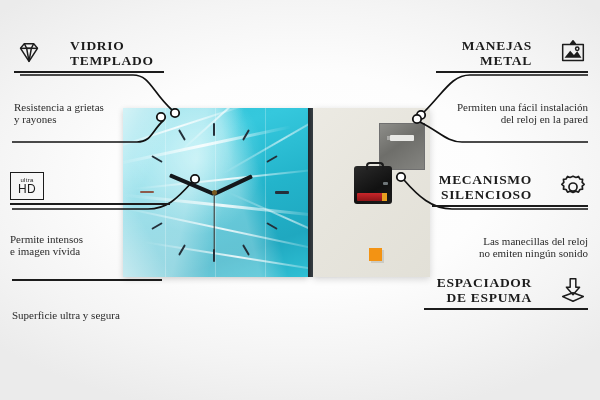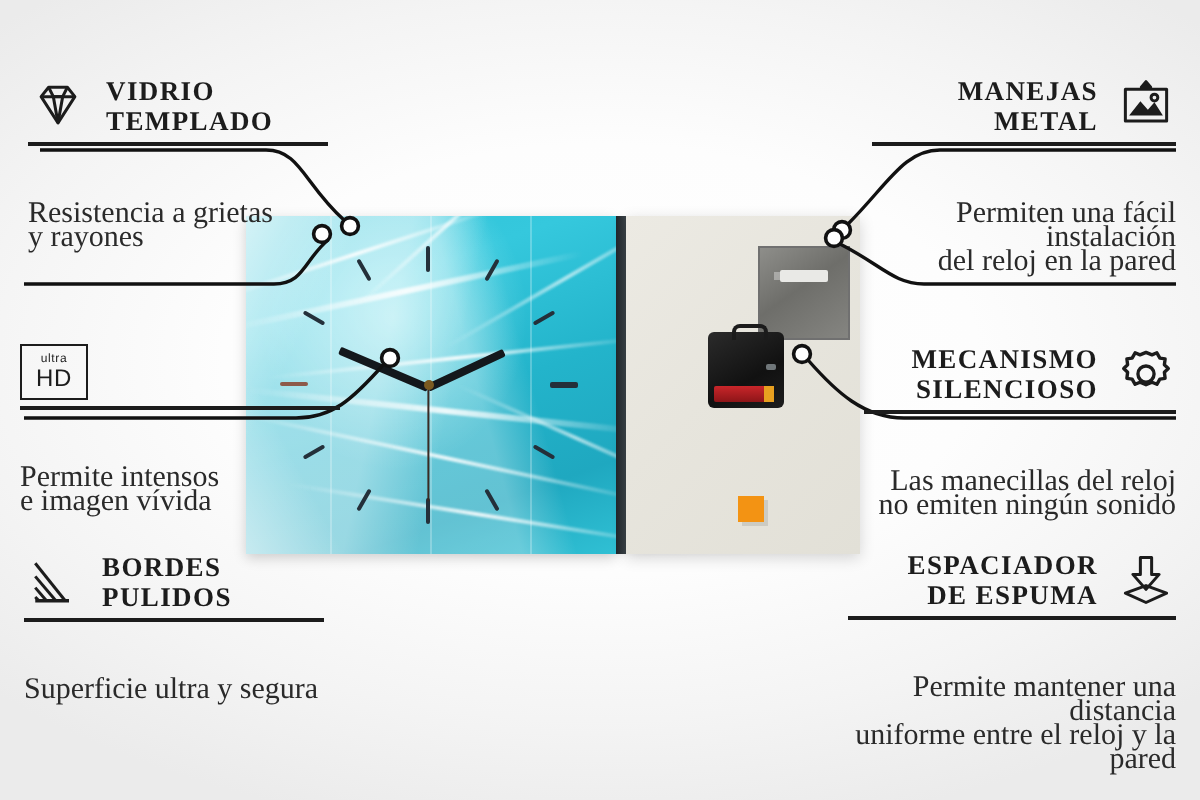--- a/index.html
+++ b/index.html
@@ -76,31 +76,31 @@
     position:absolute;left:56px;top:140px;width:13px;height:13px;
     background:#f39313;box-shadow:2px 2px 0 rgba(0,0,0,.10);
   }
   .shadow{
     position:absolute;left:126px;top:272px;width:310px;height:12px;
     background:radial-gradient(ellipse 50% 50% at 50% 0%, rgba(0,0,0,.22), rgba(0,0,0,0) 72%);
     filter:blur(2px);
   }
   
   .callout{position:absolute;}
-  .callout .head{display:flex;align-items:center;gap:9px;}
+  .callout .head{display:flex;align-items:center;gap:26px;}
   .callout.right .head{justify-content:flex-end;}
   .ttl{
     font-family:"Liberation Serif",serif;font-weight:700;
     font-size:13.5px;line-height:15px;letter-spacing:.7px;color:#1c1c1c;
     text-transform:uppercase;white-space:pre-line;
   }
   .callout.right .ttl{text-align:right;}
   .rule{height:1.6px;background:#1c1c1c;margin:3px 0 4px 0;}
   .desc{
-    font-family:"Liberation Serif",serif;font-size:15px;line-height:12px;
+    font-family:"Liberation Serif",serif;font-size:11px;line-height:12px;
     color:#2a2a2a;white-space:pre-line;margin-top:28px;
   }
   .callout.right .desc{text-align:right;}
   .ico{flex:0 0 auto;width:30px;height:30px;display:block;}
   .hdbox{
     width:32px;height:26px;border:1.6px solid #1c1c1c;
     display:flex;flex-direction:column;align-items:center;justify-content:center;
     font-family:"Liberation Sans",sans-serif;color:#1c1c1c;flex:0 0 auto;
   }
   .hdbox .u{font-size:6px;line-height:6px;letter-spacing:.3px;}
@@ -210,33 +210,20 @@
         <span class="u">ultra</span>
         <span class="h">HD</span>
       </div>
     </div>
     <div class="rule"></div>
     <div class="desc">Permite intensos
 e imagen vívida</div>
   </div>
 
   <div class="callout left" style="left:12px;top:276px;width:150px;">
-    <div class="head">
-      <svg class="ico" viewBox="0 0 32 32">
-        <g stroke="#1c1c1c" stroke-width="1.6" fill="none">
-          <path d="M6 6 L22 26"></path>
-            <path d="M6 13 L17 26"></path>
-          <path d="M6 19 L12 26"></path>
-            <path d="M6 24 L8 26"></path>
-          <path d="M6 26 L24 26" stroke-width="1.8"></path>
-        </g>
-      </svg>
-      <div class="ttl">BORDES
-PULIDOS</div>
-    </div>
     <div class="rule"></div>
     <div class="desc">Superficie ultra y segura</div>
   </div>
 
   <div class="callout right" style="left:432px;top:172px;width:156px;">
     <div class="head">
       <div class="ttl">MECANISMO
 SILENCIOSO</div>
       <svg class="ico" viewBox="0 0 32 32">
         <g fill="none" stroke="#1c1c1c" stroke-width="1.8" stroke-linejoin="round">
@@ -273,17 +260,15 @@
       <div class="ttl">ESPACIADOR
 DE ESPUMA</div>
       <svg class="ico" viewBox="0 0 32 32">
         <g fill="none" stroke="#1c1c1c" stroke-width="1.6" stroke-linejoin="round">
           <path d="M13 4 L19 4 L19 13 L23 13 L16 21 L9 13 L13 13 Z"></path>
           <path d="M16 19 L27 23 L16 28 L5 23 Z"></path>
         </g>
       </svg>
     </div>
     <div class="rule"></div>
-    <div class="desc">Permite mantener una distancia
-uniforme entre el reloj y la pared</div>
   </div>
 
 </div>
 
 </body></html>

